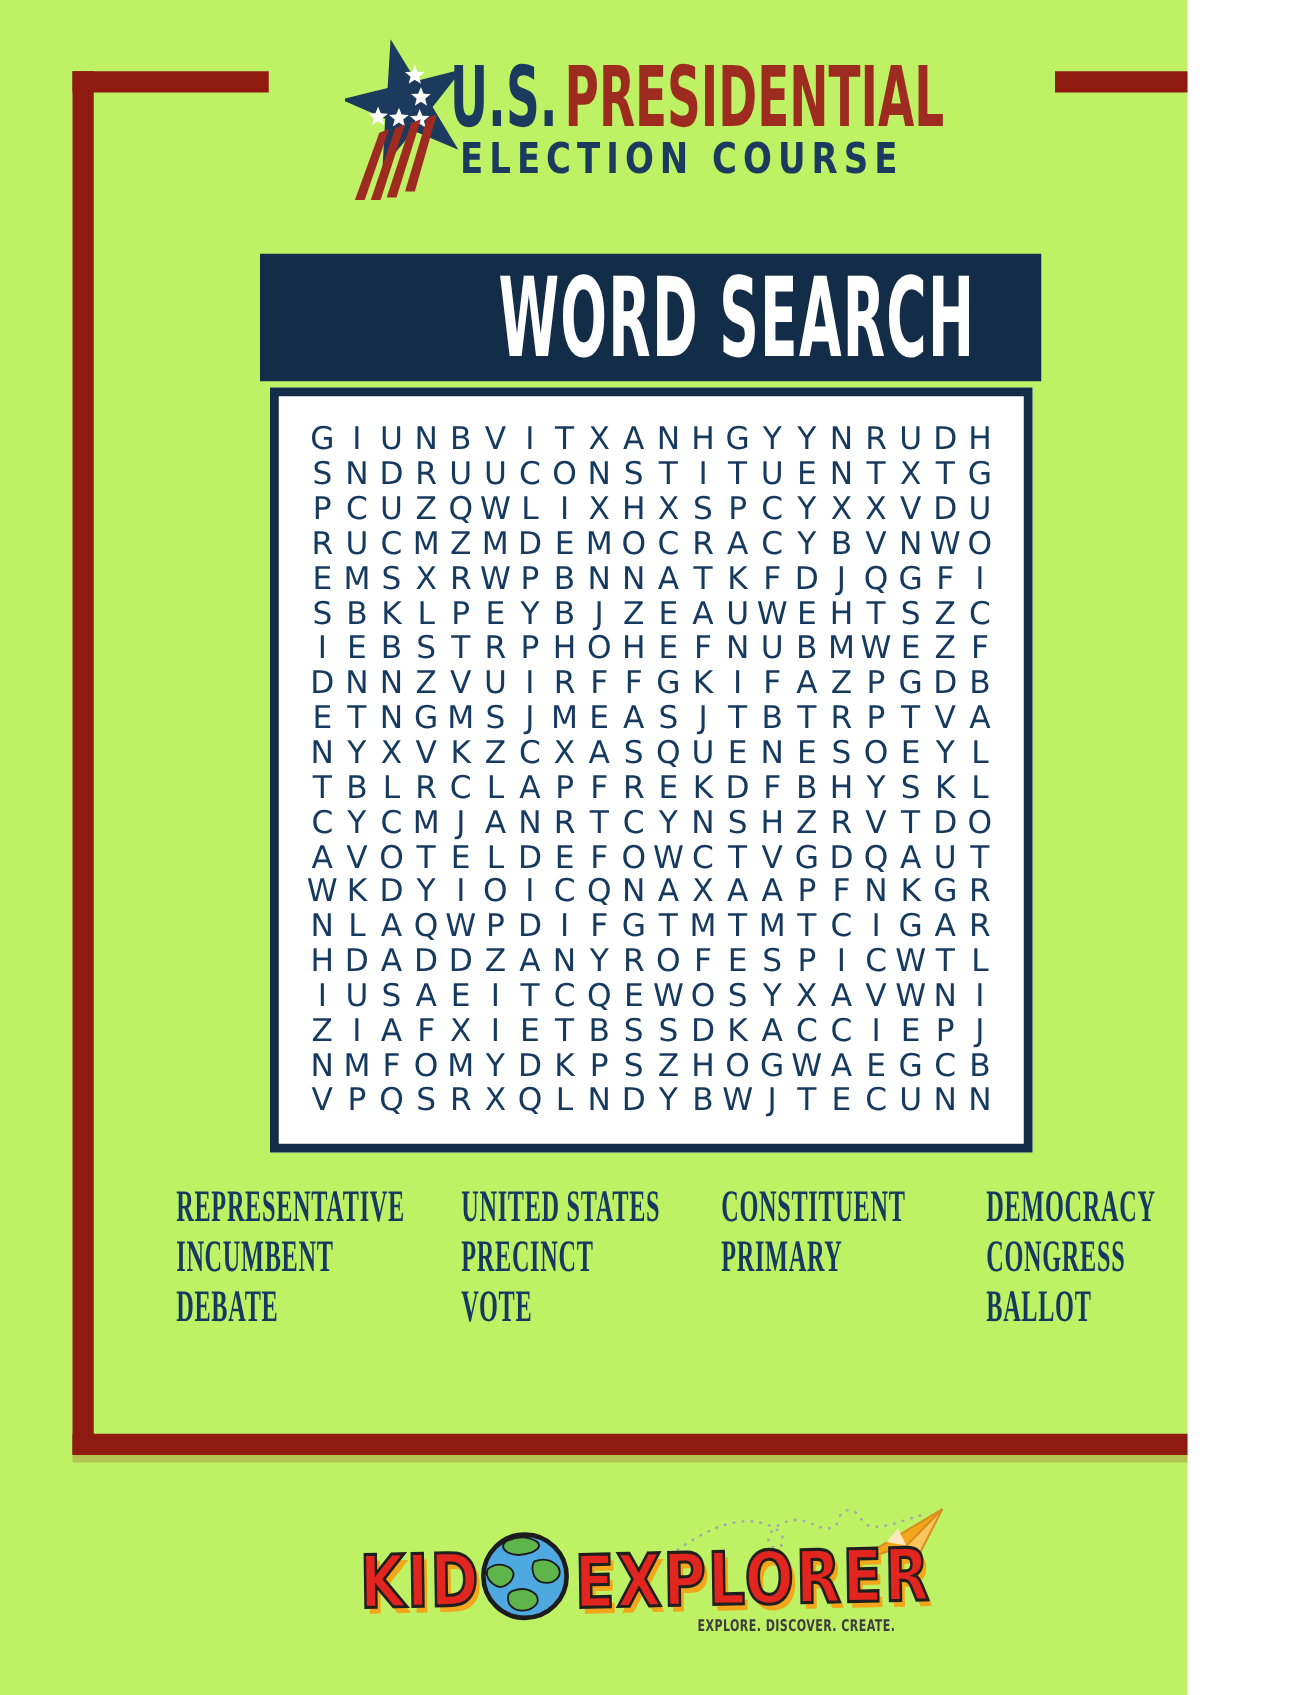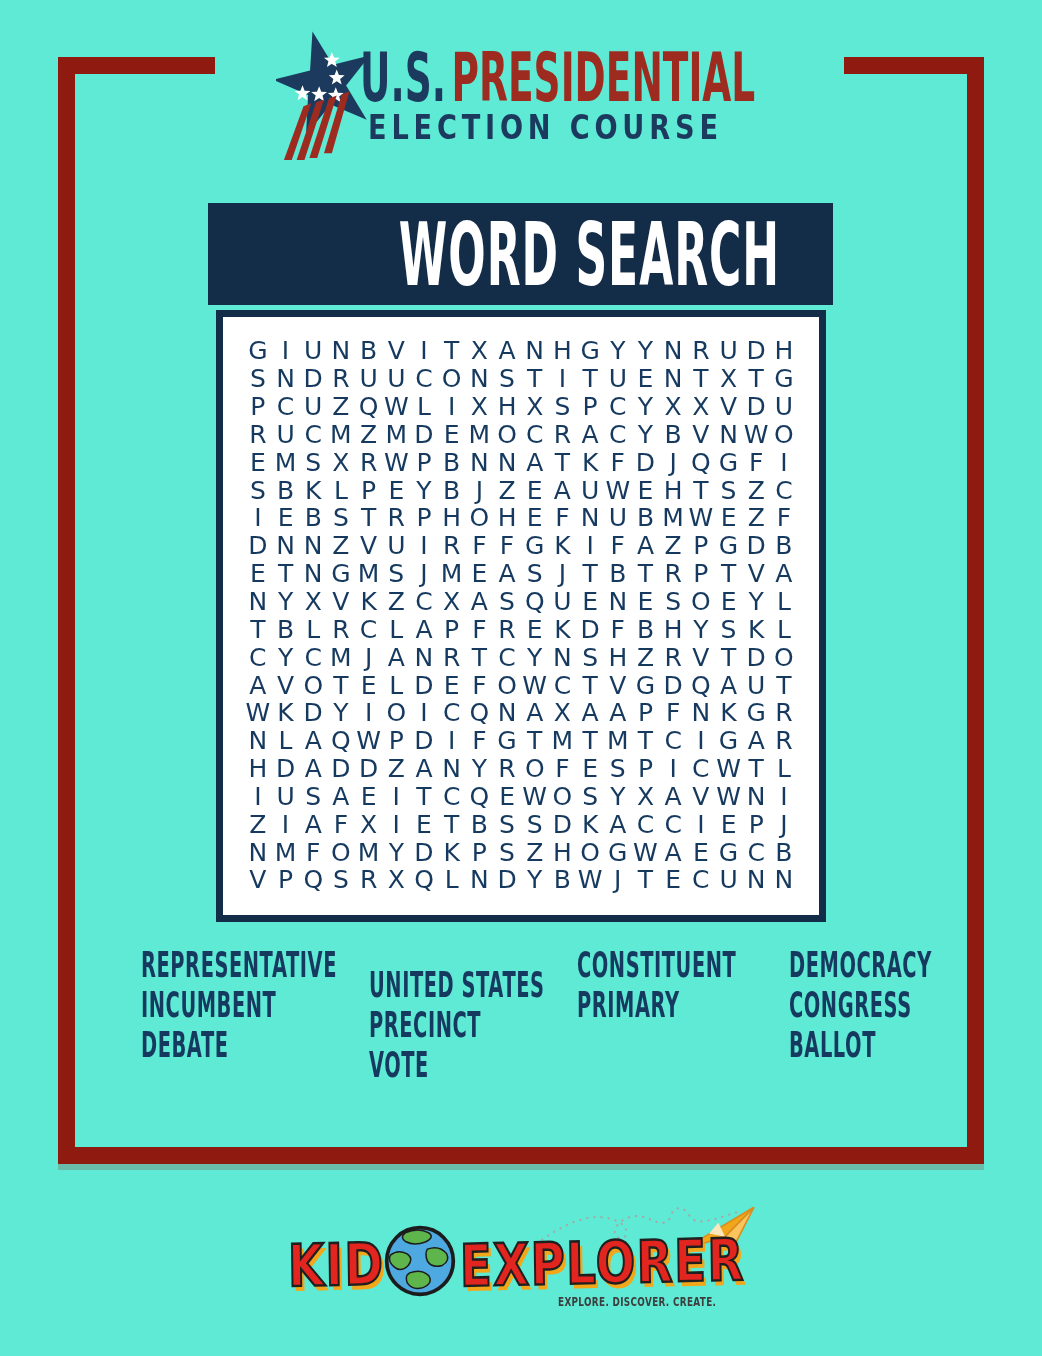--- a/index.html
+++ b/index.html
@@ -3,21 +3,21 @@
 <meta charset="utf-8">
 <style>
   :root{
     --frame-red:#8e1a10; --title-red:#9e2b20; --navy:#1b3a5e;
     --banner-navy:#132c48; --letter-navy:#163a5f; --word-navy:#163a5f;
     --kid-red:#e3251f; --kid-yellow:#f2a71b; --globe-blue:#4ea9e0;
     --globe-green:#5db54b; --tagline-gray:#3d3d3d; --trail-gray:#a8a8a8;
   }
   *{margin:0;padding:0;box-sizing:border-box;}
   body{background:#ffffff;font-family:"DejaVu Sans",sans-serif;}
-  .page{position:relative;width:1042px;height:1356px;background:#5eead4;overflow:hidden;}
+  .page{position:relative;width:950px;height:1356px;background:#bef264;overflow:hidden;}
 
   
   .frame{position:absolute;background:var(--frame-red);}
   .frame.top-left{left:58px;top:57px;width:157px;height:17px;}
   .frame.top-right{left:844px;top:57px;width:140px;height:17px;}
   .frame.left{left:58px;top:57px;width:17px;height:1107px;}
   .frame.right{left:967px;top:57px;width:17px;height:1107px;}
   .frame.bottom{left:58px;top:1147px;width:926px;height:17px;}
   .frame-shadow{position:absolute;left:58px;top:1164px;width:926px;height:6px;background:rgba(142,26,16,.22);}
 
@@ -43,24 +43,24 @@
     background:#fff;border:7px solid var(--banner-navy);}
   .grid{position:absolute;left:21px;top:20px;display:grid;
     grid-template-columns:repeat(20,27.7px);grid-auto-rows:27.85px;}
   .grid .cell{display:flex;align-items:center;justify-content:center;
     font-size:25px;color:var(--letter-navy);}
 
   
   .word-list{position:absolute;left:141px;top:945px;width:860px;height:170px;}
   .word-col{position:absolute;top:0;}
   .word-col:nth-of-type(1){left:0;}
-  .word-col:nth-of-type(2){left:228px;margin-top:20px;}
+  .word-col:nth-of-type(2){left:228px;}
   .word-col:nth-of-type(3){left:436px;}
   .word-col:nth-of-type(4){left:648px;}
-  .word{height:40px;line-height:40px;white-space:nowrap;}
+  .word{height:40px;line-height:40px;white-space:nowrap;font-family:Liberation Serif, serif;}
   .word span{display:inline-block;font-weight:bold;font-size:36px;letter-spacing:1px;
     color:var(--word-navy);transform:scaleX(.54);transform-origin:left center;}
 
   
   .trail-icon{position:absolute;left:540px;top:1200px;width:205px;height:48px;}
   .plane-icon{position:absolute;left:680px;top:1208px;width:78px;height:45px;transform:rotate(-5deg);}
   .brand-word{position:absolute;font-weight:bold;font-size:58px;line-height:64px;color:var(--kid-red);
     -webkit-text-stroke:2.5px #1f1f1f;letter-spacing:2px;white-space:nowrap;
     text-shadow:4px 5px 0 var(--kid-yellow);transform:scaleX(.8) rotate(-1deg);transform-origin:left center;}
   .brand-kid{left:288px;top:1234px;}

